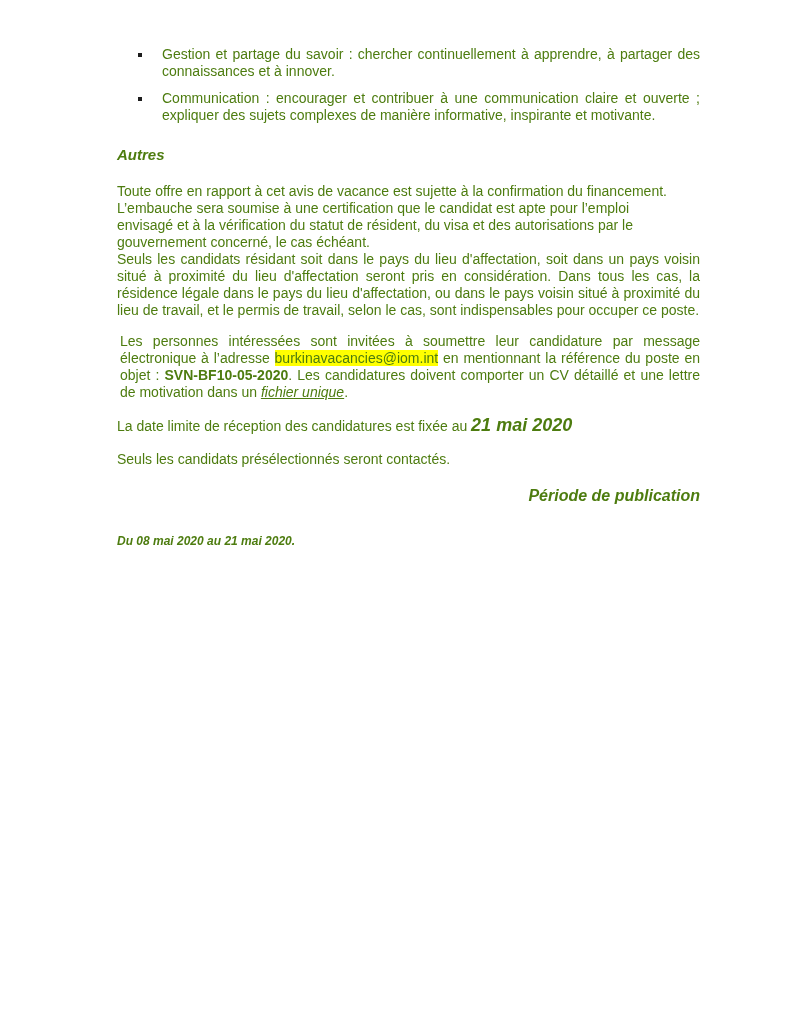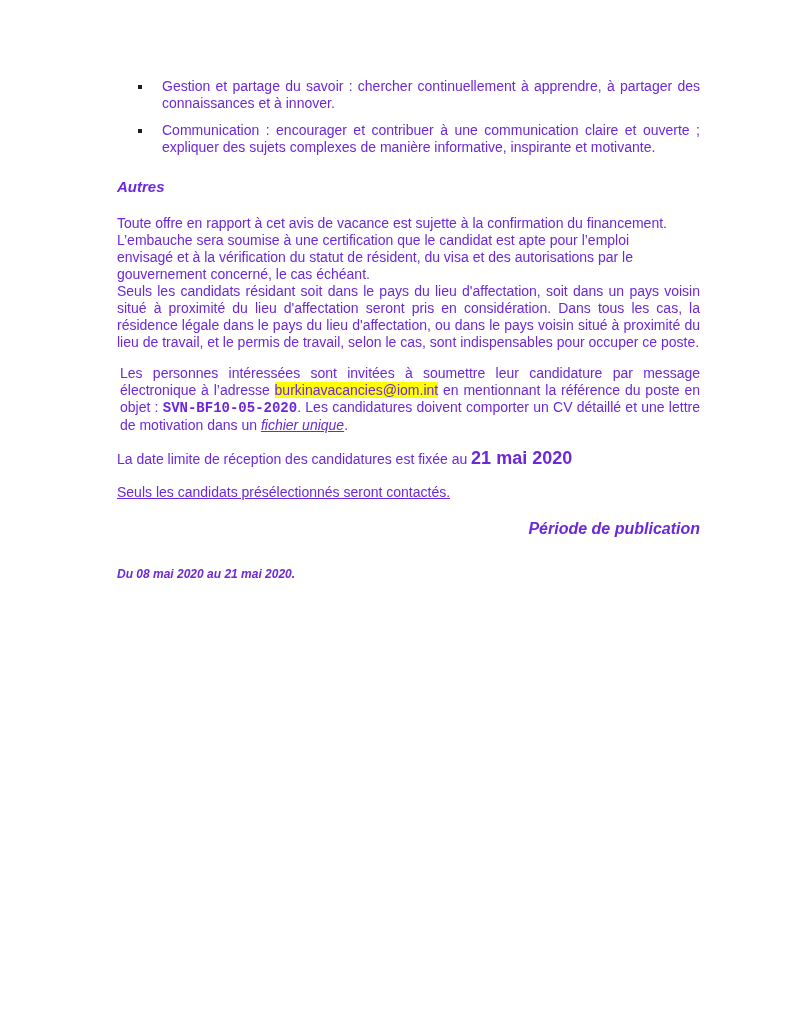--- a/index.html
+++ b/index.html
@@ -2,23 +2,22 @@
 <html><head>
 <meta charset="utf-8">
 <style>
   html, body { margin: 0; padding: 0; background: #ffffff; }
   .page {
     position: relative;
     width: 791px;
     height: 796px;
     background: #ffffff;
     font-family: "Liberation Sans", "DejaVu Sans", sans-serif;
-    color: #6d28d9;
+    color: #4d7c0f;
     overflow: hidden;
-    margin-top: 32px;
   }
   .content {
     position: absolute;
     left: 117px;
     top: 46px;
     width: 583px;
     font-size: 14px;
     line-height: 17px;
   }
   ul.bullets { list-style: none; margin: 0; padding: 0; }
@@ -35,29 +34,30 @@
     line-height: 19px;
     font-weight: bold;
     font-style: italic;
     margin: 21px 0 0 0;
   }
   .para-block { margin: 19px 0 0 0; }
   .pre-lines { white-space: pre-line; margin: 0; }
   .justified { text-align: justify; margin: 0; }
   .apply-para { margin: 14px 0 0 0; padding-left: 3px; text-align: justify; }
   .hl { background: #ffff00; color: inherit; }
-  .ref-bold { font-weight: bold; font-family: Liberation Mono, monospace; }
+  .ref-bold { font-weight: bold; }
   .u { text-decoration: underline; font-style: italic; }
   .deadline-para { margin: 16px 0 0 0; }
   .deadline-date {
     font-size: 18px;
     font-weight: bold;
+    font-style: italic;
     text-align: right;
   }
-  .note-para { margin: 16px 0 0 0; text-decoration: underline; }
+  .note-para { margin: 16px 0 0 0; }
   h2.pub-heading {
     font-size: 16px;
     line-height: 20px;
     font-weight: bold;
     font-style: italic;
     margin: 18px 0 0 0;
     text-align: right;
   }
   .period-para {
     font-size: 12px;

